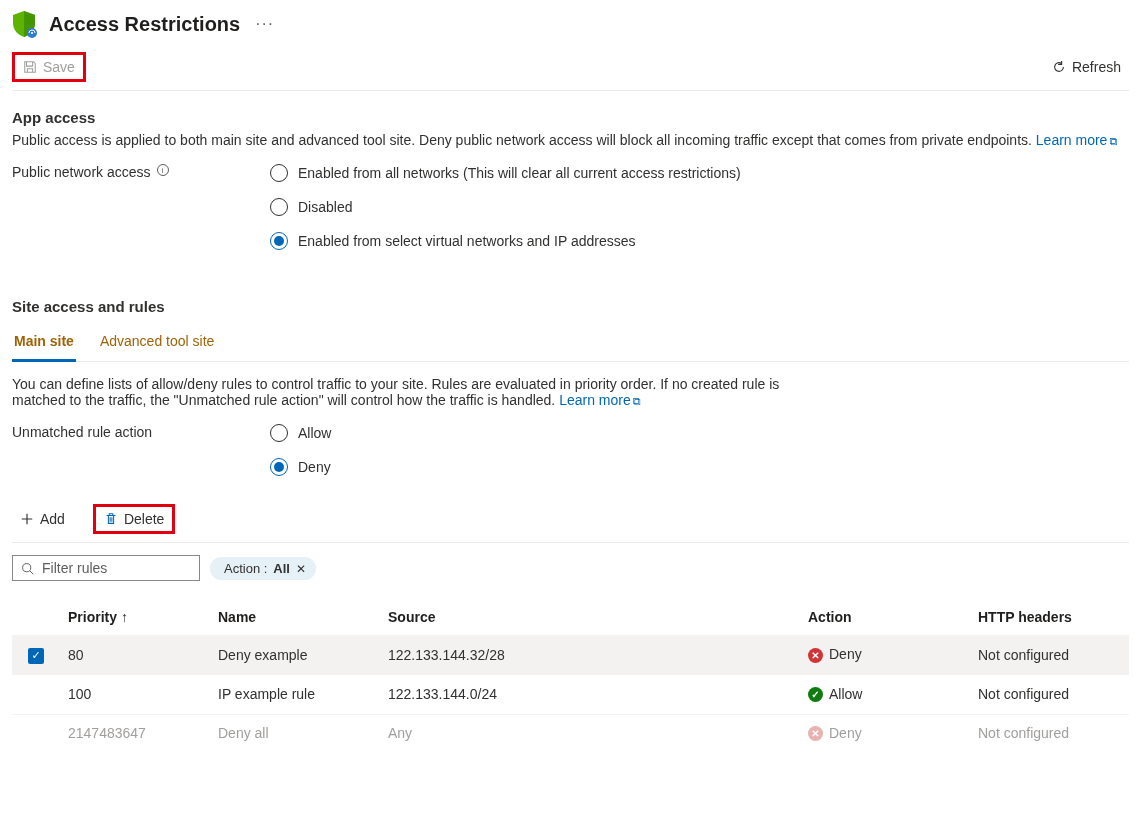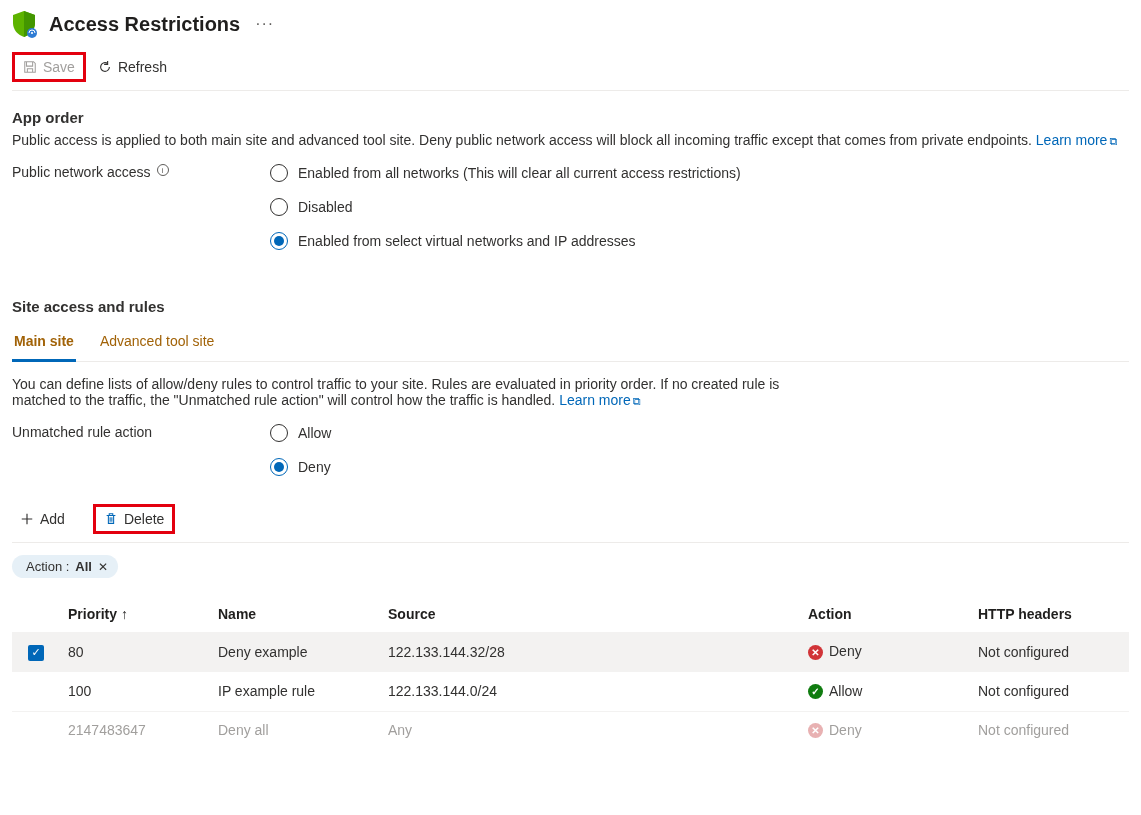--- a/index.html
+++ b/index.html
@@ -31,20 +31,21 @@
     color: #605e5c;
     font-size: 16px;
     letter-spacing: 1px;
   }
   .toolbar {
     display: flex;
     align-items: center;
     padding: 8px 0;
     border-bottom: 1px solid #edebe9;
     gap: 4px;
+    justify-content: space-between;
   }
   .tb-btn {
     display: inline-flex;
     align-items: center;
     gap: 6px;
     padding: 4px 8px;
     background: #fff;
     border: none;
     font-size: 14px;
     cursor: pointer;
@@ -202,21 +203,21 @@
     <span>
       <svg width="14" height="14" viewBox="0 0 16 16">
           <path d="M13 8a5 5 0 1 1-2-4" fill="none" stroke="#323130" stroke-width="1.3"></path>
           <path d="M11 1v4h-4" fill="none" stroke="#323130" stroke-width="1.3"></path>
         </svg>
     </span>
     <span>Refresh</span>
   </button>
 </div>
 
-<div class="section-title">App order</div>
+<div class="section-title">App access</div>
 <p class="desc">
   <span>Public access is applied to both main site and advanced tool site. Deny public network access will block all incoming traffic except that comes from private endpoints.</span>
   <a class="link"><span>Learn more</span><span class="ext-icon">⧉</span></a>
 </p>
 
 <div class="field-row">
   <div class="field-label">
     <span>Public network access</span>
     <span class="info-icon">i</span>
   </div>
@@ -281,20 +282,29 @@
         <svg width="14" height="14" viewBox="0 0 16 16">
             <path d="M3 4h10 M5 4v9h6V4 M6 4V2h4v2 M7 6v5 M9 6v5" fill="none" stroke="#0067b8" stroke-width="1.2"></path>
           </svg>
       </span>
       <span>Delete</span>
     </button>
   </span>
 </div>
 
 <div class="filter-row">
+  <div class="filter-input">
+    <span>
+      <svg width="13" height="13" viewBox="0 0 16 16">
+          <circle cx="7" cy="7" r="5" fill="none" stroke="#605e5c" stroke-width="1.2"></circle>
+          <path d="M11 11l4 4" stroke="#605e5c" stroke-width="1.2"></path>
+        </svg>
+    </span>
+    <span class="placeholder">Filter rules</span>
+  </div>
   <div class="pill">
     <span>Action :</span>
     <span class="bold">All</span>
     <span class="x">✕</span>
   </div>
 </div>
 
 <table class="rules">
   <thead>
     <tr>

